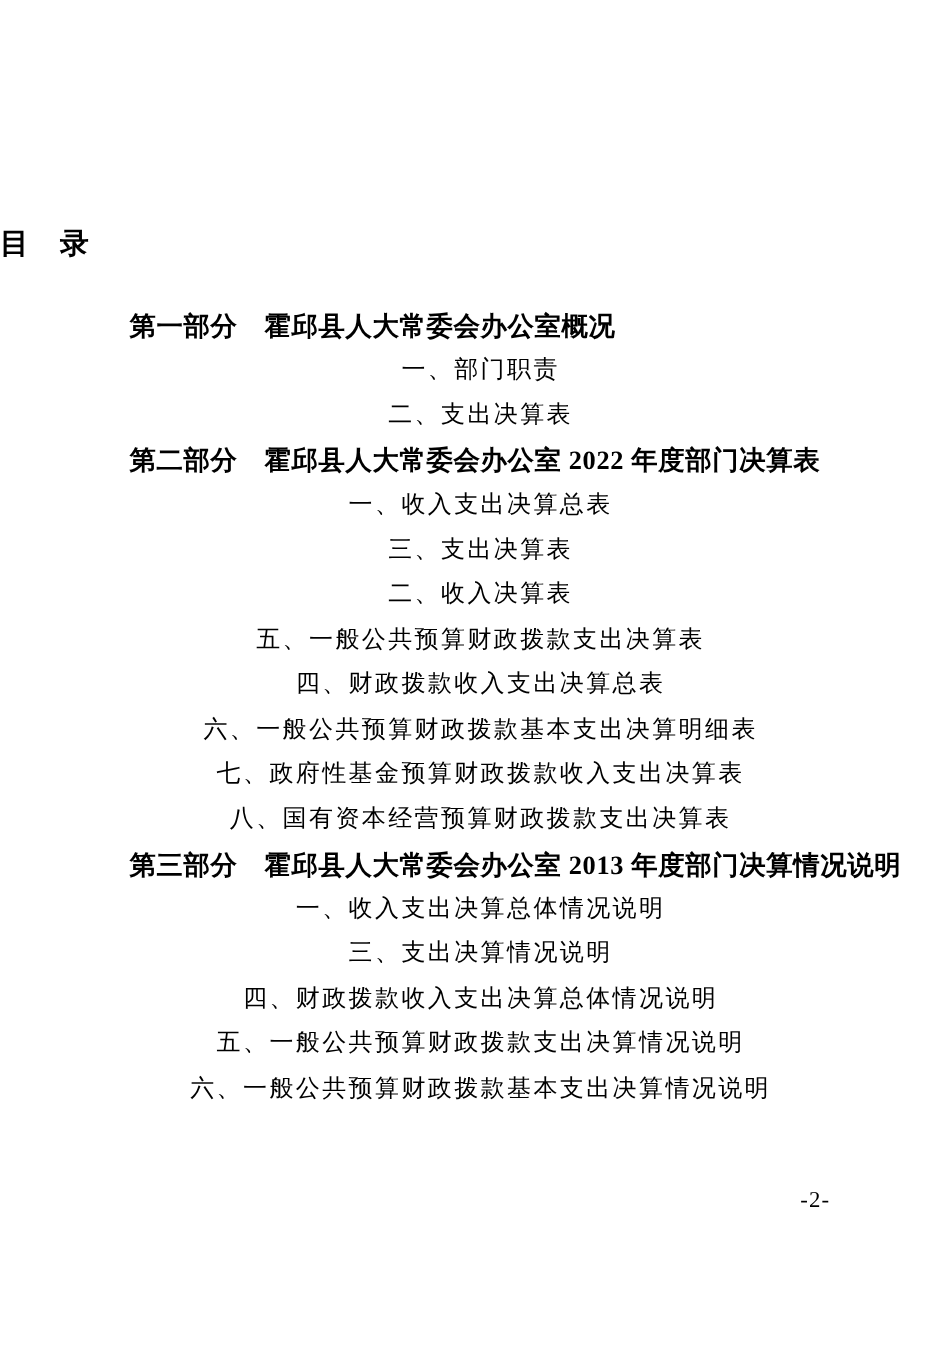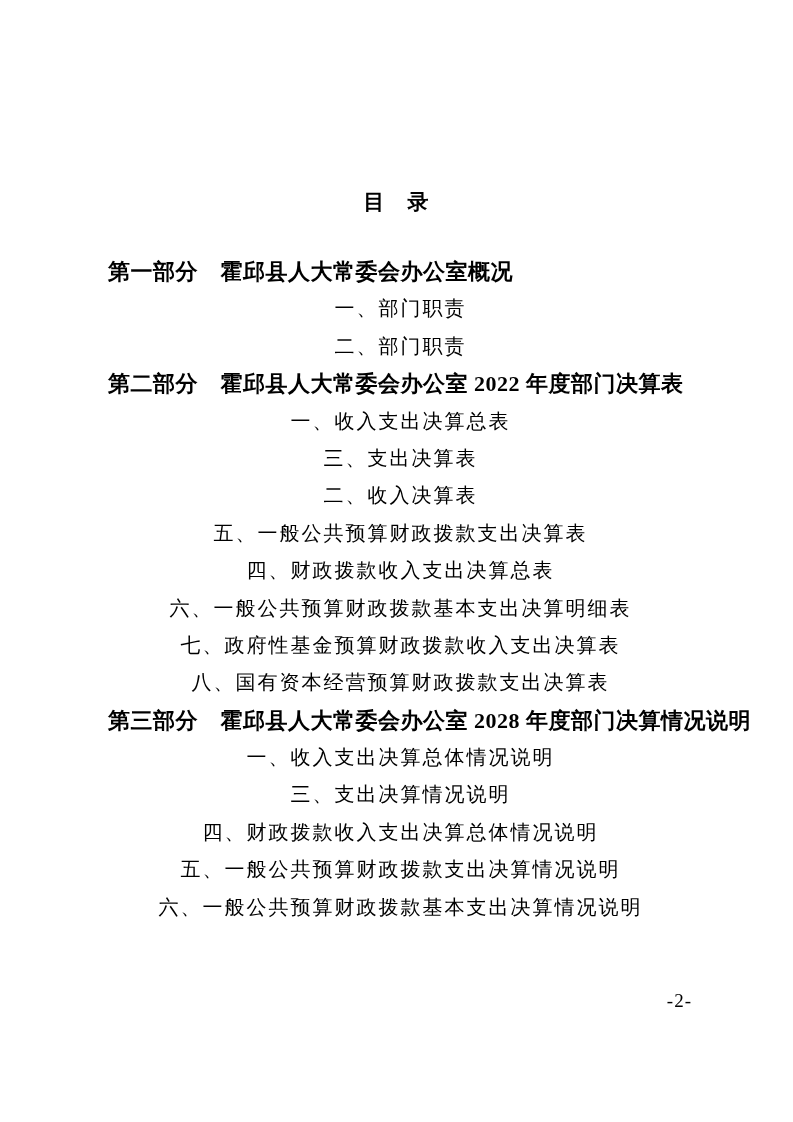--- a/index.html
+++ b/index.html
@@ -14,22 +14,21 @@
     background: #ffffff;
     overflow: hidden;
     font-family: "Liberation Serif", "DejaVu Serif", serif;
     color: #000000;
   }
   .doc-title {
     position: absolute;
     top: 190px;
     left: 0;
     right: 0;
-    text-align: center;
-    font-size: 21px;
+    font-size: 24px;
     font-weight: 700;
     line-height: 1.2;
     letter-spacing: 1px;
     white-space: pre;
   }
   .toc {
     position: absolute;
     top: 253px;
     left: 108px;
     right: 100px;
@@ -64,33 +63,33 @@
 <body>
 
 <div class="page">
 
   <div class="doc-title">目　录</div>
 
   <div class="toc">
 
     <div class="toc-line toc-heading">第一部分　霍邱县人大常委会办公室概况</div>
     <div class="toc-line toc-item">一、部门职责</div>
-    <div class="toc-line toc-item">二、部门职责</div>
+    <div class="toc-line toc-item">二、支出决算表</div>
 
     <div class="toc-line toc-heading">第二部分　霍邱县人大常委会办公室 2022 年度部门决算表</div>
     <div class="toc-line toc-item">一、收入支出决算总表</div>
     <div class="toc-line toc-item">三、支出决算表</div>
     <div class="toc-line toc-item">二、收入决算表</div>
     <div class="toc-line toc-item">五、一般公共预算财政拨款支出决算表</div>
     <div class="toc-line toc-item">四、财政拨款收入支出决算总表</div>
     <div class="toc-line toc-item">六、一般公共预算财政拨款基本支出决算明细表</div>
     <div class="toc-line toc-item">七、政府性基金预算财政拨款收入支出决算表</div>
     <div class="toc-line toc-item">八、国有资本经营预算财政拨款支出决算表</div>
 
-    <div class="toc-line toc-heading">第三部分　霍邱县人大常委会办公室 2028 年度部门决算情况说明</div>
+    <div class="toc-line toc-heading">第三部分　霍邱县人大常委会办公室 2013 年度部门决算情况说明</div>
     <div class="toc-line toc-item">一、收入支出决算总体情况说明</div>
     <div class="toc-line toc-item">三、支出决算情况说明</div>
     <div class="toc-line toc-item">四、财政拨款收入支出决算总体情况说明</div>
     <div class="toc-line toc-item">五、一般公共预算财政拨款支出决算情况说明</div>
     <div class="toc-line toc-item">六、一般公共预算财政拨款基本支出决算情况说明</div>
 
   </div>
 
   <div class="page-number">-2-</div>
 

